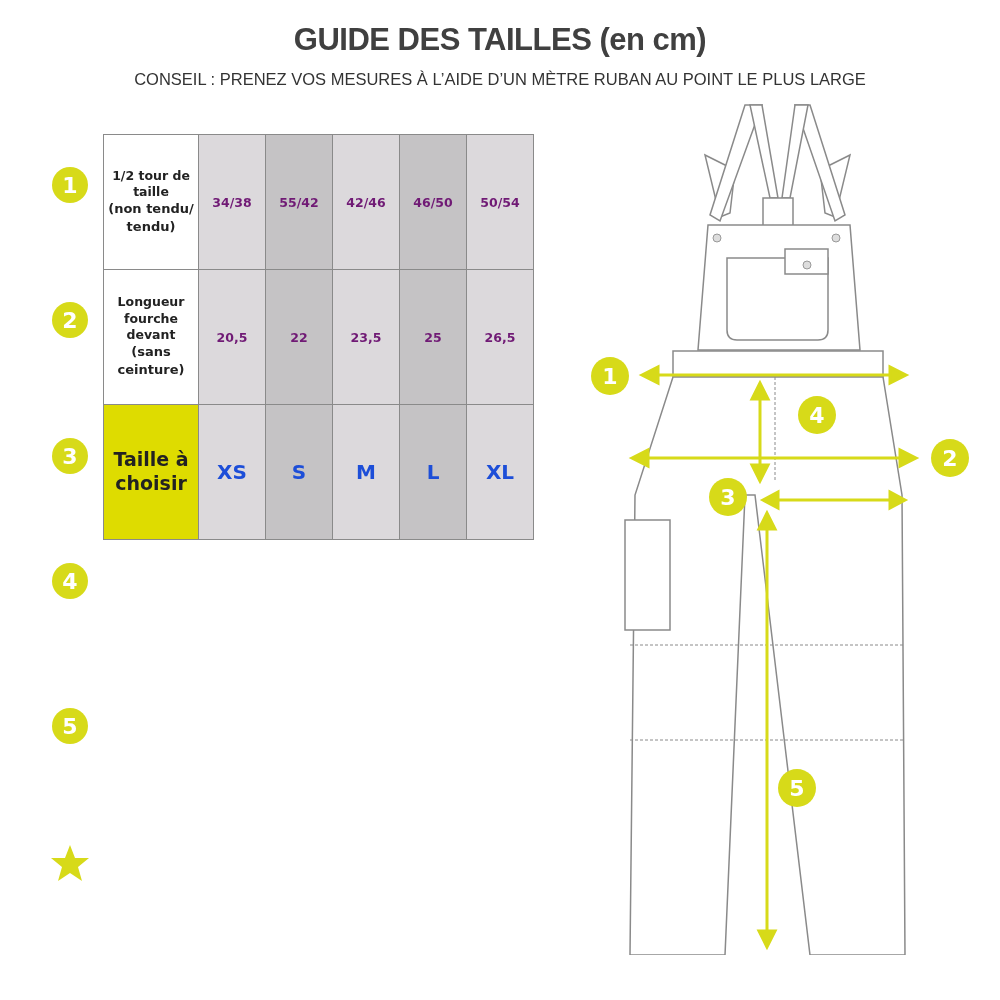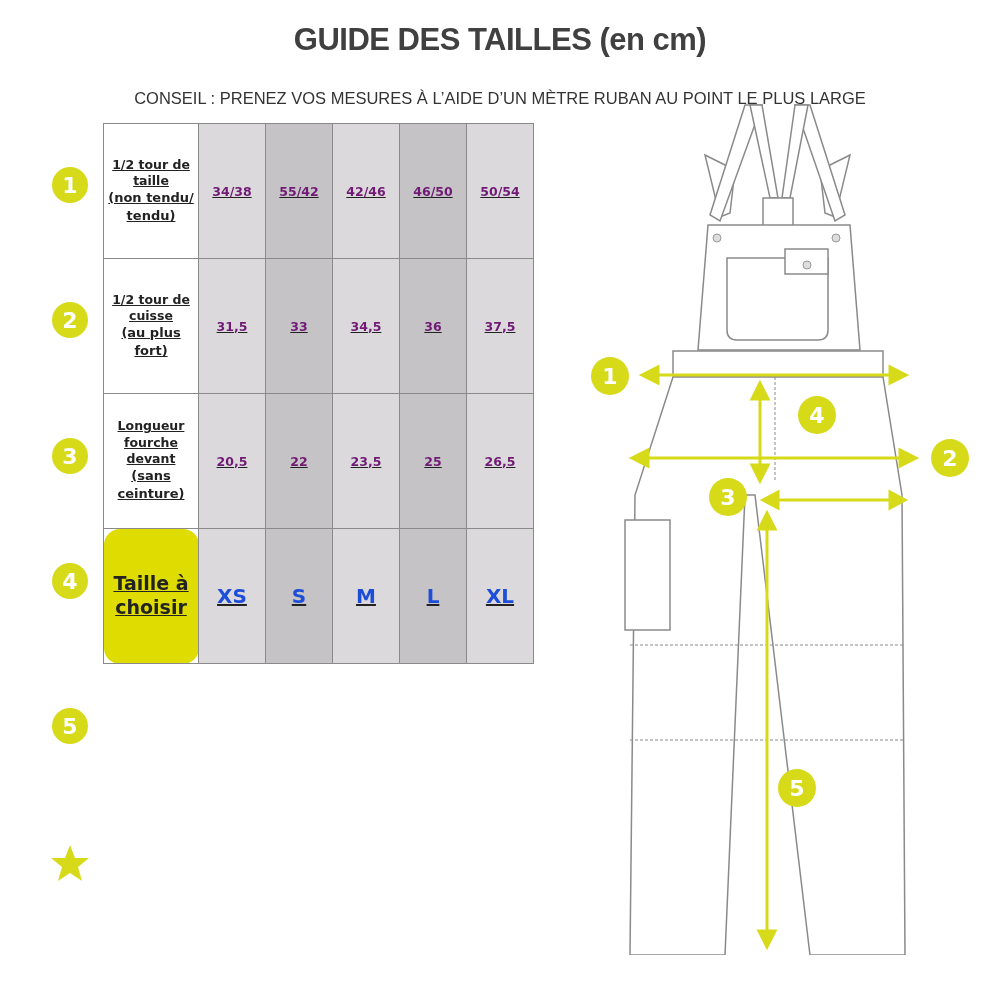--- a/index.html
+++ b/index.html
@@ -1,27 +1,27 @@
 <!DOCTYPE html>
 <html><head>
 <meta charset="utf-8">
 <style>
   html, body { margin:0; padding:0; background:#ffffff; }
   body { width:1000px; height:1000px; position:relative; overflow:hidden; font-family:"DejaVu Sans", sans-serif; color:#222; }
   .title { position:absolute; left:0; top:22px; width:1000px; text-align:center; font-size:31px; font-weight:bold; color:#404040; letter-spacing:-0.5px; font-family:"Liberation Sans", sans-serif; }
-  .subtitle { position:absolute; left:0; top:89px; width:1000px; text-align:center; font-size:16.5px; color:#333; font-family:"Liberation Sans", sans-serif; }
-  table.grid { position:absolute; left:103px; top:123px; border-collapse:collapse;text-decoration:underline; }
+  .subtitle { position:absolute; left:0; top:70px; width:1000px; text-align:center; font-size:16.5px; color:#333; font-family:"Liberation Sans", sans-serif; }
+  table.grid { position:absolute; left:103px; top:134px; border-collapse:collapse; }
   table.grid td { border:1.5px solid #8a8a8a; text-align:center; vertical-align:middle; padding:0; }
   td.label { width:94px; background:#fff; font-size:12.5px; font-weight:bold; line-height:1.3; color:#222; }
   td.label .note { display:block; font-size:13px; font-weight:bold; line-height:1.4; }
   td.c { width:66px; font-size:12.5px; font-weight:bold; color:#701a75; }
   td.light { background:#dcd9dc; }
   td.dark { background:#c5c3c5; }
   tr.r { height:135px; }
-  td.choose { background:#dedc00; font-size:19px; font-weight:bold; line-height:1.25; color:#222;border-radius:16px; }
+  td.choose { background:#dedc00; font-size:19px; font-weight:bold; line-height:1.25; color:#222; }
   td.size { font-size:20px; font-weight:bold; color:#1d4ed8; }
   .badge { position:absolute; width:36px; height:36px; border-radius:50%; background:#d7da19; color:#fff; font-weight:bold; font-size:22px; display:flex; align-items:center; justify-content:center; font-family:"DejaVu Sans", sans-serif; }
   .star { position:absolute; left:50px; top:843px; width:40px; height:40px; }
   .diagram { position:absolute; left:580px; top:95px; width:420px; height:860px; }
 </style>
 </head>
 <body>
 
 <div class="title">GUIDE DES TAILLES (en cm)</div>
 <div class="subtitle">CONSEIL : PRENEZ VOS MESURES À L’AIDE D’UN MÈTRE RUBAN AU POINT LE PLUS LARGE</div>
@@ -37,28 +37,20 @@
 
 <table class="grid">
   <tbody>
       <tr class="r">
     <td class="label"><span>1/2 tour de taille</span><span class="note">(non tendu/ tendu)</span></td>
     <td class="c light">34/38</td>
     <td class="c dark">55/42</td>
     <td class="c light">42/46</td>
     <td class="c dark">46/50</td>
     <td class="c light">50/54</td>
-  </tr>
-  <tr class="r">
-    <td class="label"><span>1/2 tour de cuisse</span><span class="note">(au plus fort)</span></td>
-    <td class="c light">31,5</td>
-    <td class="c dark">33</td>
-    <td class="c light">34,5</td>
-    <td class="c dark">36</td>
-    <td class="c light">37,5</td>
   </tr>
   <tr class="r">
     <td class="label"><span>Longueur fourche devant</span><span class="note">(sans ceinture)</span></td>
     <td class="c light">20,5</td>
     <td class="c dark">22</td>
     <td class="c light">23,5</td>
     <td class="c dark">25</td>
     <td class="c light">26,5</td>
   </tr>
   <tr class="r">

